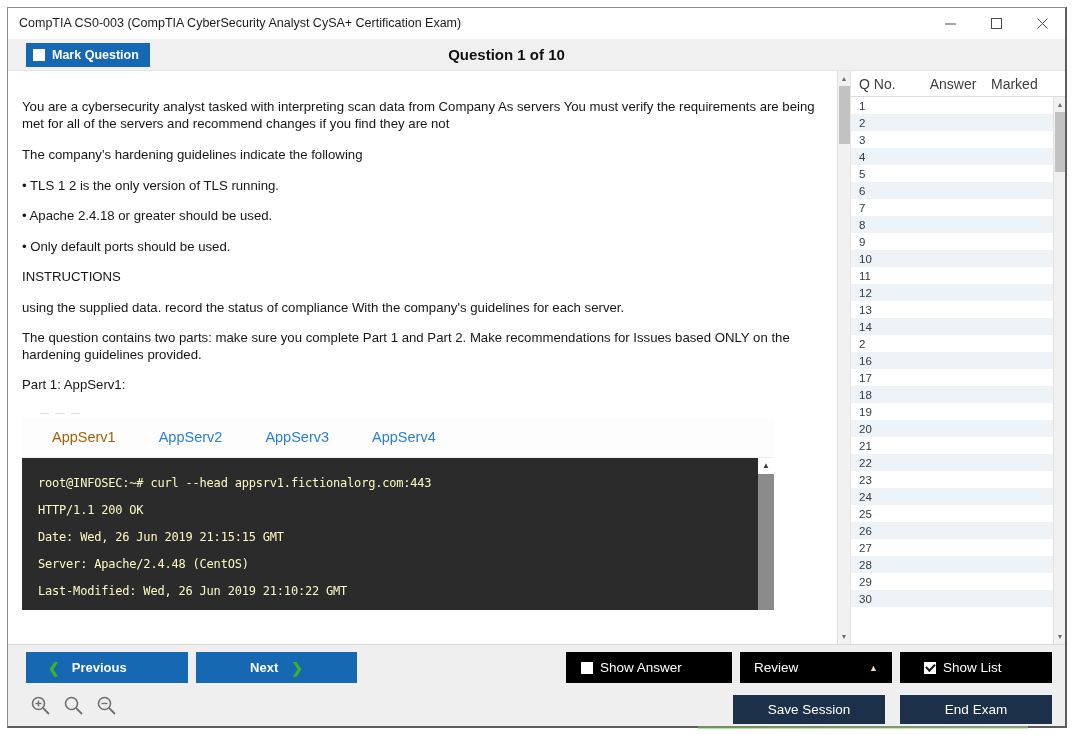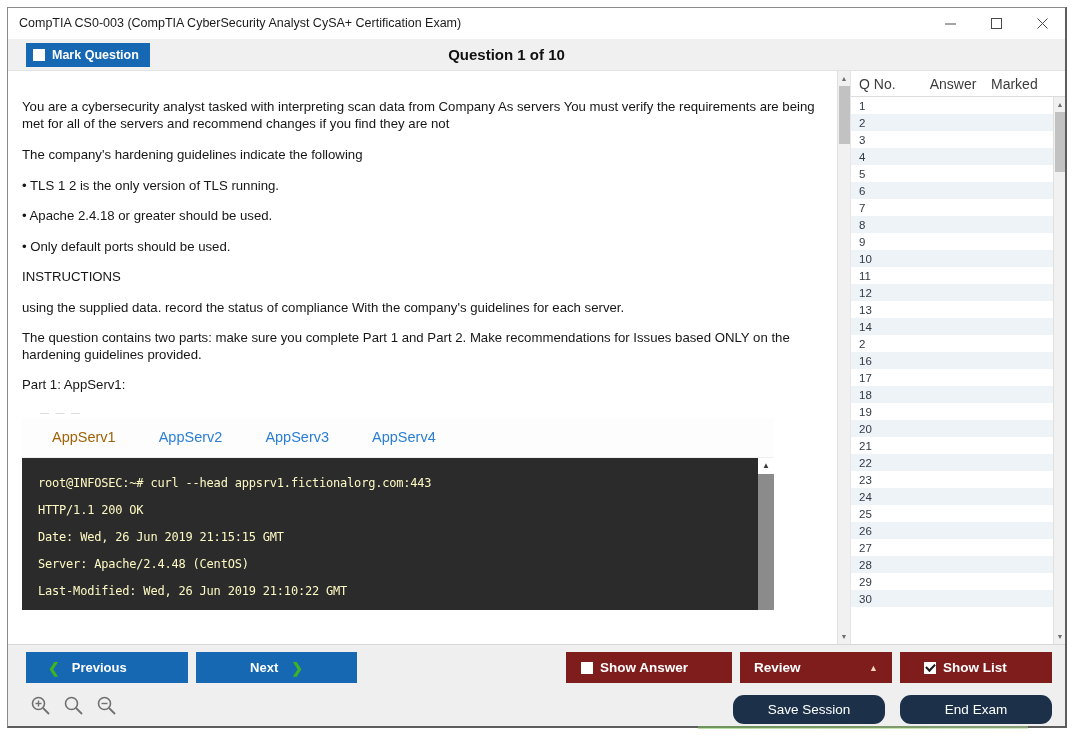--- a/index.html
+++ b/index.html
@@ -235,22 +235,22 @@
   .btn {
     position: absolute;
     display: flex; align-items: center; justify-content: center;
     font-size: 13px; font-weight: bold;
     color: #ffffff;
     border: none; cursor: pointer;
     font-family: "Liberation Sans", sans-serif;
     white-space: nowrap;
   }
   .btn-blue { background: #1668b3; }
-  .btn-orange { background: #7f1d1d; font-weight: bold; font-size: 13.5px; }
-  .btn-navy { background: #1c3049; font-weight: normal; font-size: 13.5px; border-radius: 11px; }
+  .btn-orange { background: #000000; font-weight: normal; font-size: 13.5px; }
+  .btn-navy { background: #1c3049; font-weight: normal; font-size: 13.5px; }
   .chev { color: #3cb521; font-weight: bold; font-size: 14px; }
 
   .zoom-tools {
     position: absolute;
     left: 22px; bottom: 10px;
     display: flex; gap: 12px; align-items: center;
   }
   .zoom-tools svg { cursor: pointer; display: block; }
 
   .greenline {

